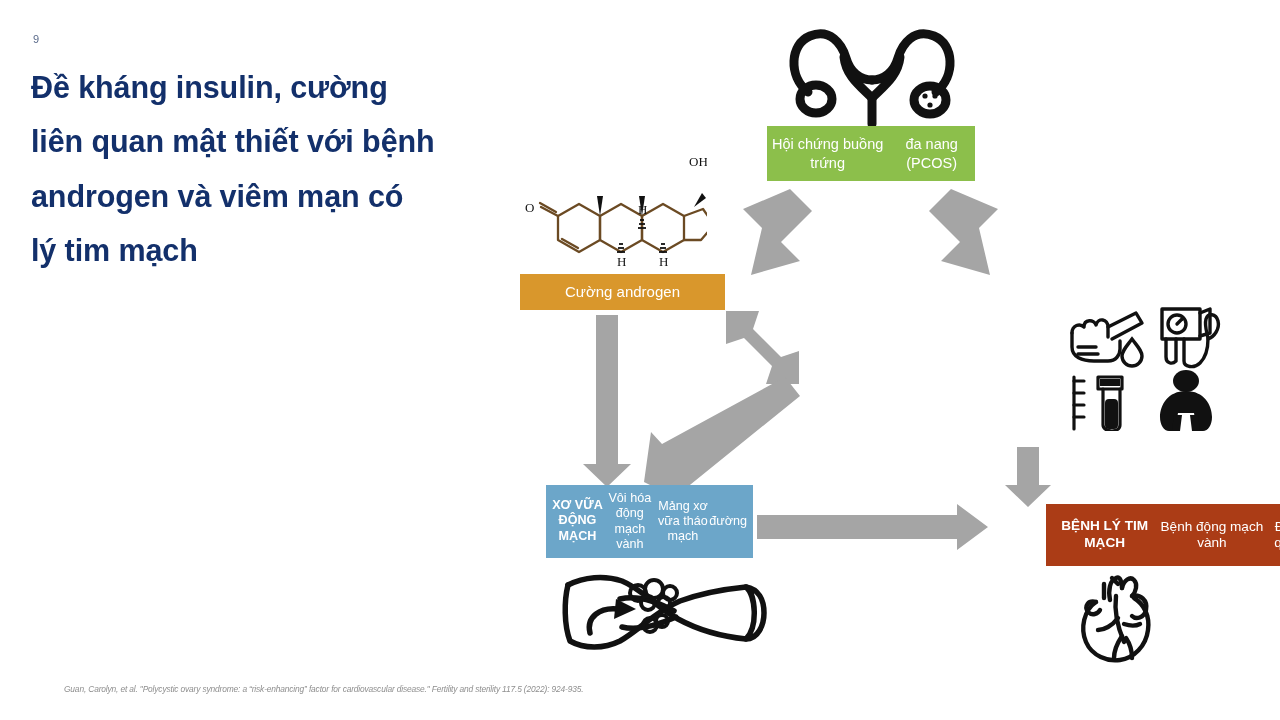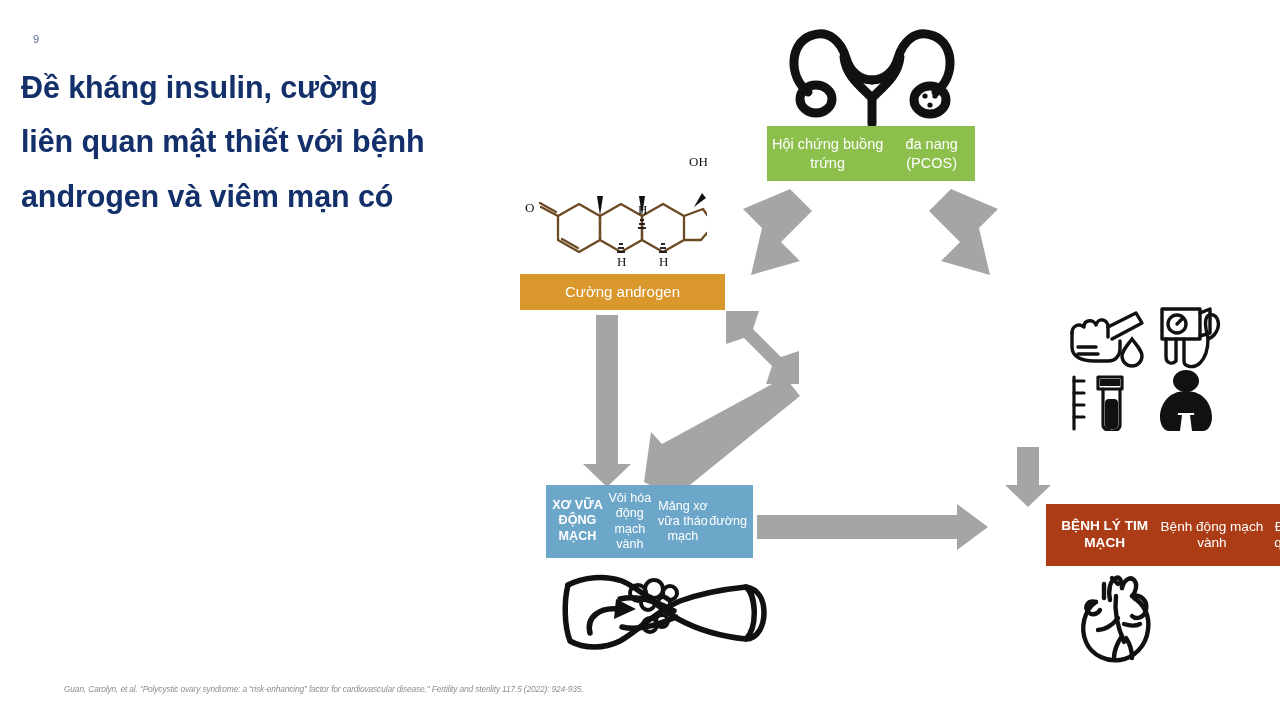--- a/index.html
+++ b/index.html
@@ -22,21 +22,21 @@
     left: 33px;
     top: 33px;
     font-size: 11px;
     color: #5a6a8a;
     font-family: "Liberation Sans", sans-serif;
   }
 
   
   .title {
     position: absolute;
-    left: 21px;
+    left: 31px;
     top: 60px;
     width: 470px;
     font-size: 30.5px;
     font-weight: bold;
     color: #13306b;
     line-height: 1.78;
     letter-spacing: -0.1px;
   }
 
   
@@ -135,20 +135,21 @@
 <body>
 
 <div id="slide">
 
   <div class="slide-number">9</div>
 
   <div class="title">
     <div>Đề kháng insulin, cường</div>
     <div>liên quan mật thiết với bệnh</div>
     <div>androgen và viêm mạn có</div>
+    <div>lý tim mạch</div>
   </div>
 
   <svg id="arrows" viewBox="0 0 1280 720" width="1280" height="720">
 
     <g>
       <polygon fill="#a5a5a5" points="
         790,189 812,211 781,242 800,261 751,275 762,228 743,209"></polygon>
     </g>
 
     <g>

